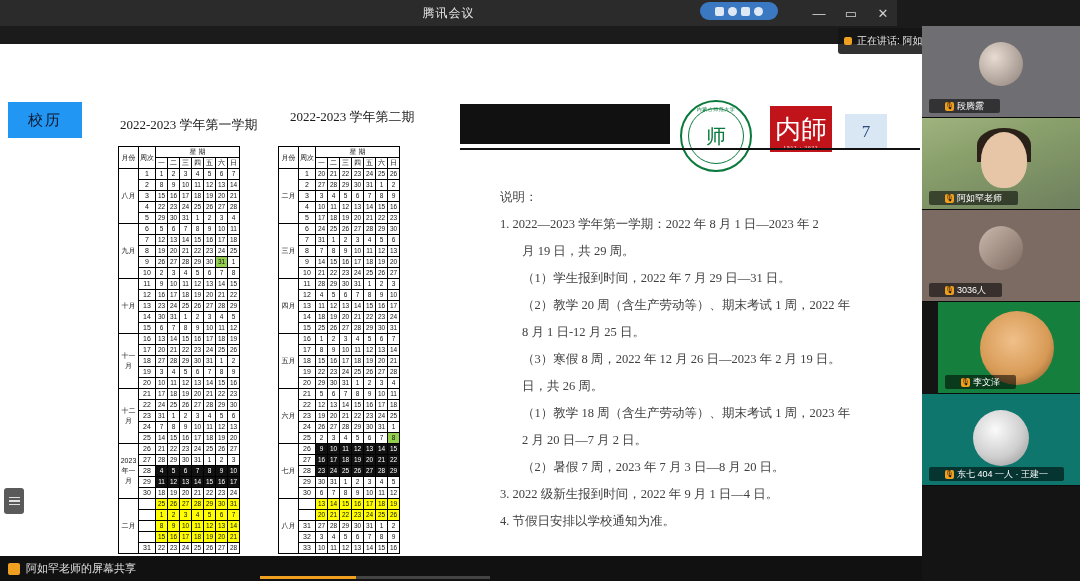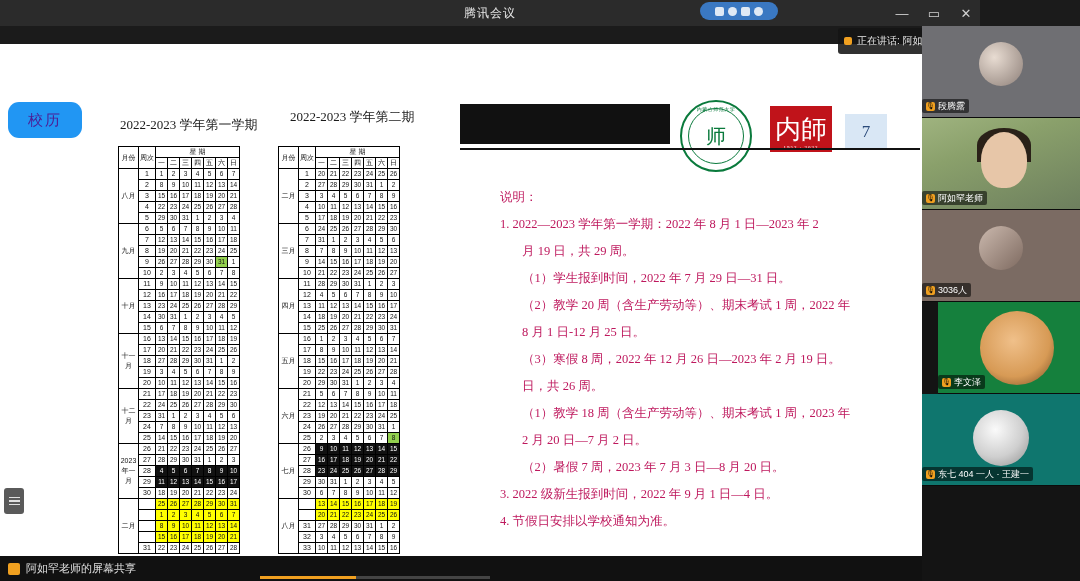--- a/index.html
+++ b/index.html
@@ -7,21 +7,21 @@
   body {
     width: 1080px; height: 581px;
     background: #1b1b1b;
     font-family: "Liberation Sans", sans-serif;
     overflow: hidden;
     position: relative;
   }
 
   
   .titlebar {
-    position: absolute; left:0; top:0; width:980px; height:26px;
+    position: absolute; left:0; top:0; width:897px; height:26px;
     background:#2b2b2b; color:#e6e6e6;
     display:flex; align-items:center; justify-content:center;
     font-size:12px;
   }
   .titlebar .title { letter-spacing:1px; }
   .tb-center-icons {
     position:absolute; left:700px; top:2px; width:78px; height:18px;
     background:#3a78c2; border-radius:9px;
     display:flex; align-items:center; justify-content:center; gap:4px;
   }
@@ -44,24 +44,23 @@
   }
 
   .doc {
     position:absolute; left:0; top:18px; width:922px; height:512px;
     background:#ffffff; overflow:hidden;
   }
 
   
   .cal-tag {
     position:absolute; left:8px; top:58px; width:74px; height:36px;
-    background:#2196f3; color:#4c1d95; font-size:15px;
+    background:#2196f3; color:#0f172a; font-size:15px;
     display:flex; align-items:center; justify-content:center;
     letter-spacing:2px;
-    border-radius:11px;
   }
   .term-title {
     position:absolute; font-family:"Liberation Serif", serif;
     font-size:13px; color:#1a1a1a; white-space:nowrap;
   }
   .t1 { left:120px; top:72px; }
   .t2 { left:290px; top:64px; }
 
   table.cal {
     position:absolute; border-collapse:collapse;
@@ -111,40 +110,40 @@
   .page-box {
     position:absolute; left:845px; top:70px; width:42px; height:36px;
     background:#d9e7f5; color:#2a4a7a;
     display:flex; align-items:center; justify-content:center;
     font-size:17px; font-family:"Liberation Serif", serif;
   }
   .rule-top { position:absolute; left:460px; top:104px; width:460px; height:2px; background:#111; }
 
   .notes {
     position:absolute; left:500px; top:140px; width:400px;
-    font-family:"Liberation Serif", serif; font-size:12.5px; color:#be185d;
+    font-family:"Liberation Serif", serif; font-size:12.5px; color:#404040;
     line-height:27px;
   }
   .notes p { margin:0; white-space:nowrap; }
   .notes p.indent1 { padding-left:22px; }
 
   
   .rail {
     position:absolute; left:922px; top:26px; width:158px; height:555px;
     background:#141414;
   }
   .tile {
     position:relative; width:158px; height:92px; border-bottom:1px solid #0b0b0b;
     overflow:hidden;
   }
   .tile .nameplate {
-    position:absolute; left:0; bottom:4px; height:14px;
+    position:absolute; left:7px; bottom:4px; height:14px;
     display:flex; align-items:center; gap:3px;
     background:rgba(0,0,0,0.55); color:#fff; font-size:9px;
-    padding:0 4px; border-radius:2px; white-space:nowrap;
+    padding:0 16px; border-radius:2px; white-space:nowrap;
   }
   .mic {
     width:9px; height:9px; background:#f0a020; border-radius:2px;
     display:inline-flex; align-items:center; justify-content:center;
     color:#000; font-size:7px;
   }
   .mic.off { background:#cf3b3b; color:#fff; }
   .avatar {
     position:absolute; left:50%; top:42%; transform:translate(-50%,-50%);
     width:44px; height:44px; border-radius:50%;

